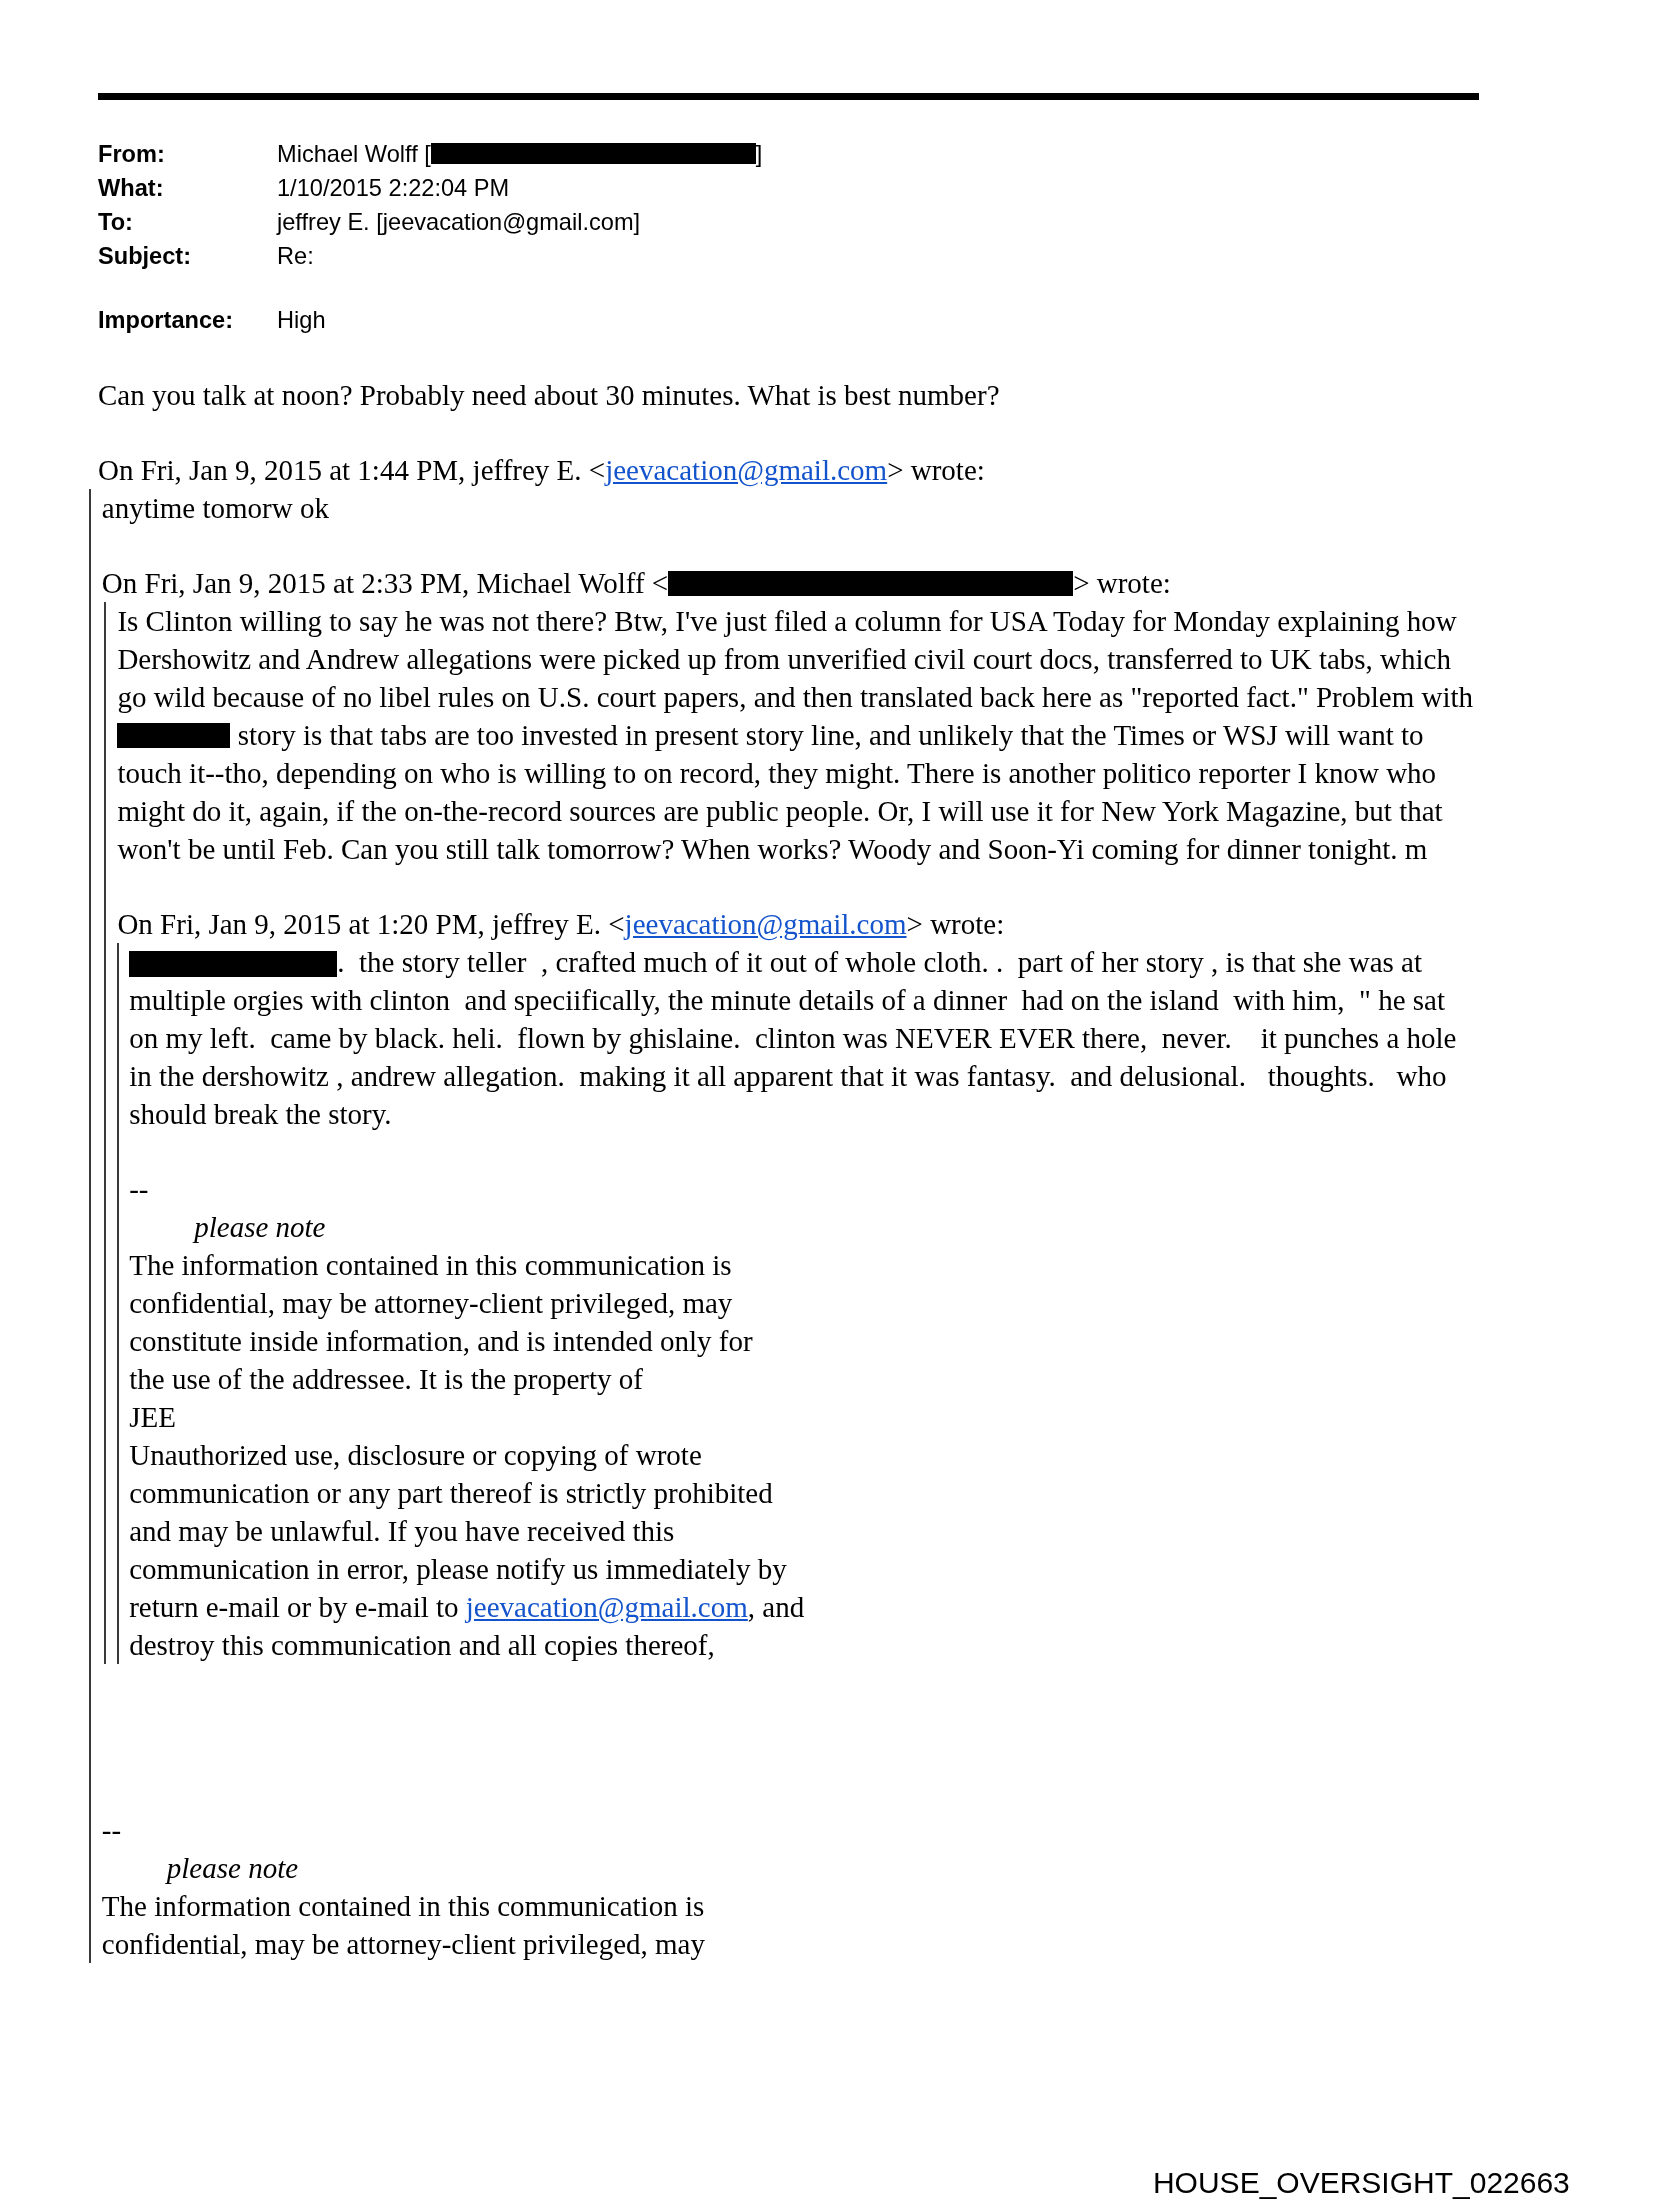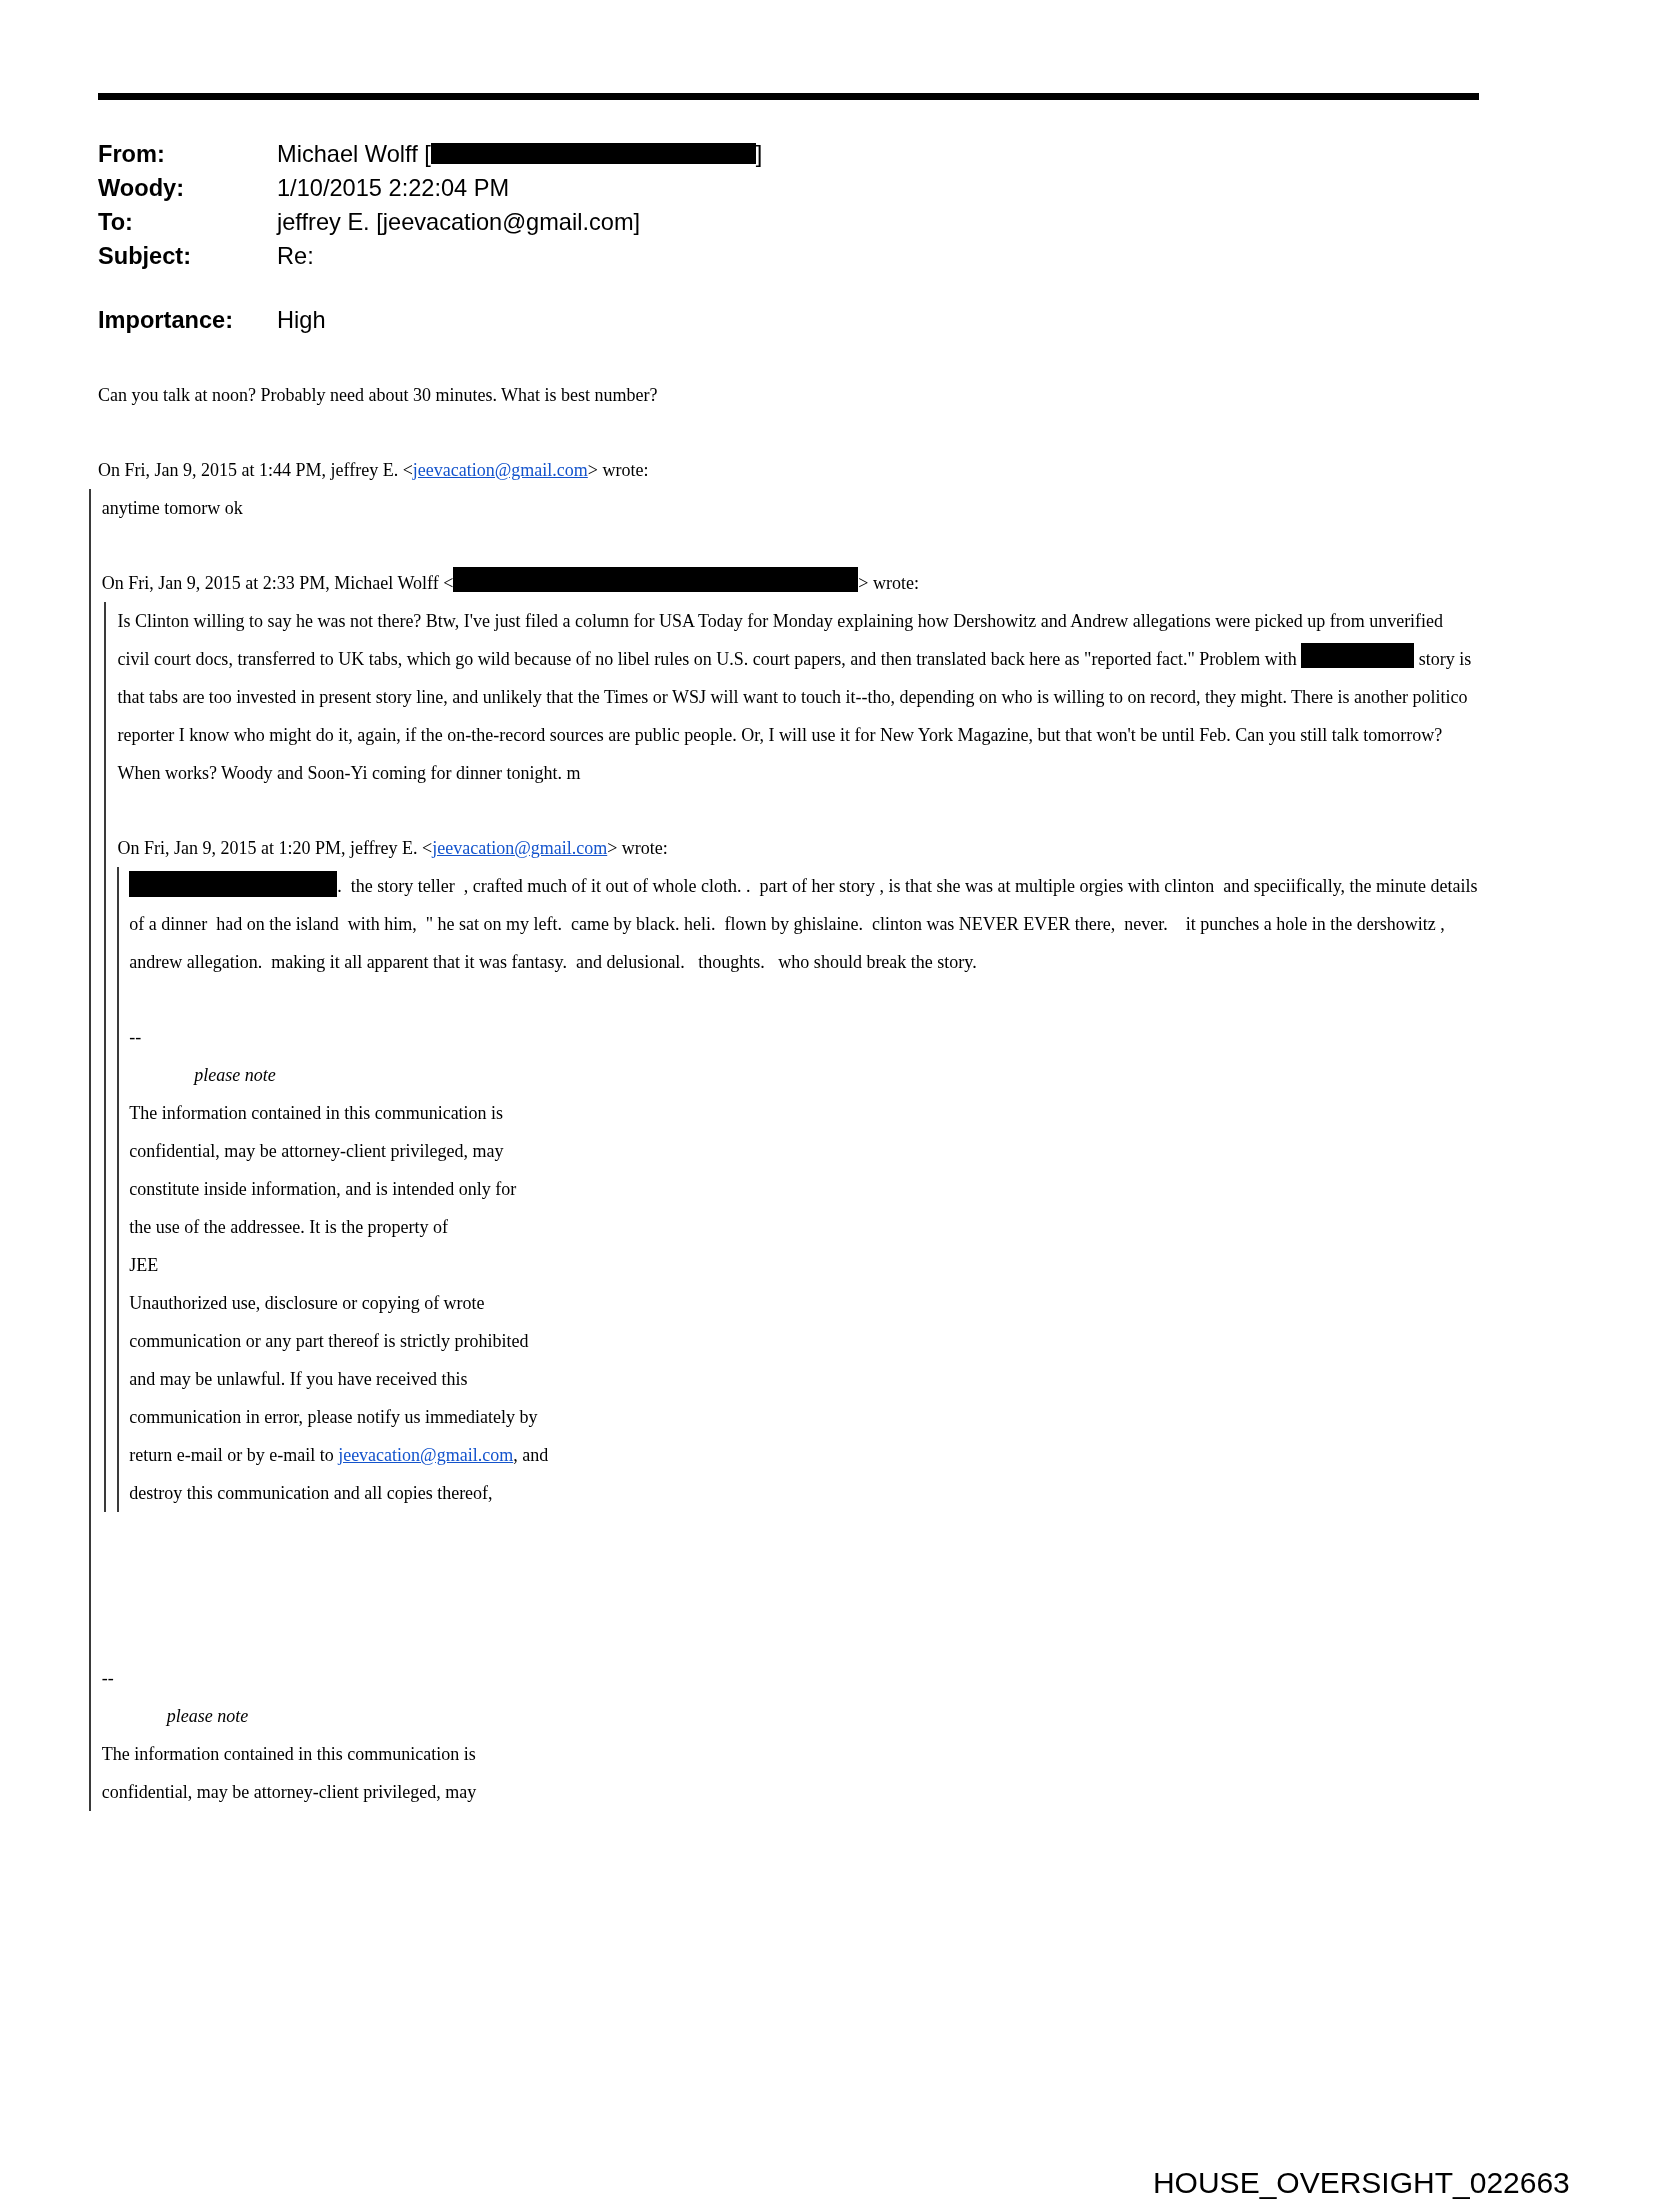--- a/index.html
+++ b/index.html
@@ -14,21 +14,21 @@
     font-family: "Liberation Serif", serif;
     color: #000000;
   }
   .top-rule { height: 6.5px; background: #000000; margin-bottom: 37px; }
 
   .email-header { font-family: "Liberation Sans", sans-serif; font-size: 23.6px; line-height: 34px; }
   .hrow { display: flex; }
   .hlabel { width: 179px; flex: 0 0 auto; font-weight: 700; }
   .importance-row { margin-top: 30px; }
 
-  .email-body { font-size: 18px; line-height: 38px; }
+  .email-body { font-size: 29px; line-height: 38px; }
   p { margin: 0; }
   .opening { margin-top: 39px; }
   .qhdr1 { margin-top: 37px; }
   .gap-top { margin-top: 37px; }
   .big-gap { margin-top: 147px; }
   .note-indent { padding-left: 65px; font-style: italic; }
   .prewrap { white-space: pre-wrap; }
 
   blockquote { border-left: 2px solid #3a3a3a; }
   .bq1 { margin-left: -9.2px; padding-left: 11px; }
@@ -58,21 +58,21 @@
 <div class="page">
 
   <div class="top-rule"></div>
 
   <div class="email-header">
     <div class="hrow">
       <span class="hlabel">From:</span>
       <span class="hval"><span>Michael Wolff [</span><span class="redact redact-from"></span><span>]</span></span>
     </div>
     <div class="hrow">
-      <span class="hlabel">Woody:</span>
+      <span class="hlabel">What:</span>
       <span class="hval">1/10/2015 2:22:04 PM</span>
     </div>
     <div class="hrow">
       <span class="hlabel">To:</span>
       <span class="hval">jeffrey E. [jeevacation@gmail.com]</span>
     </div>
     <div class="hrow">
       <span class="hlabel">Subject:</span>
       <span class="hval">Re:</span>
     </div>

